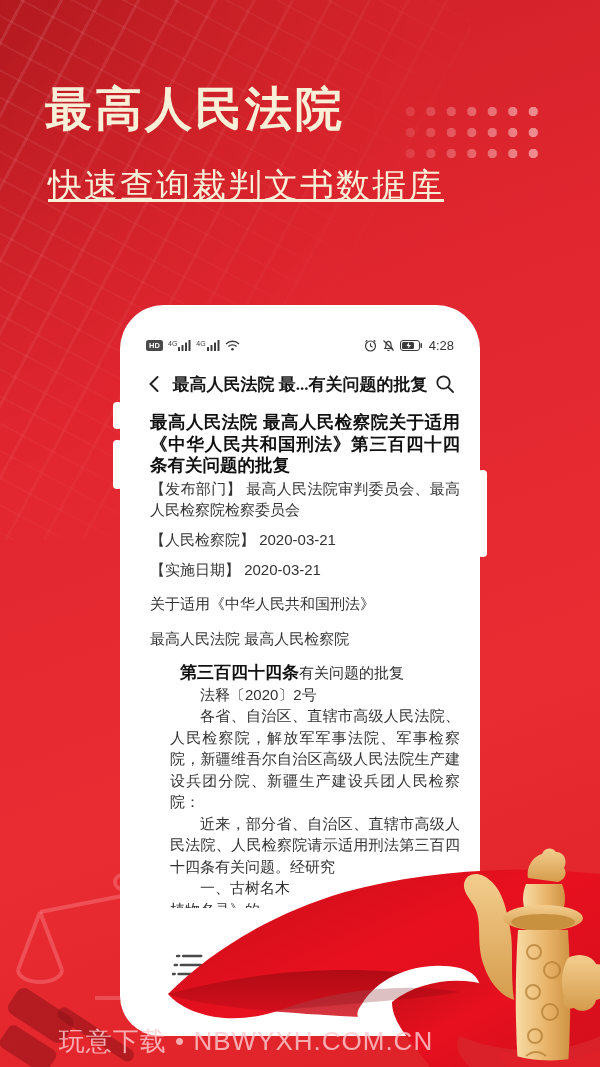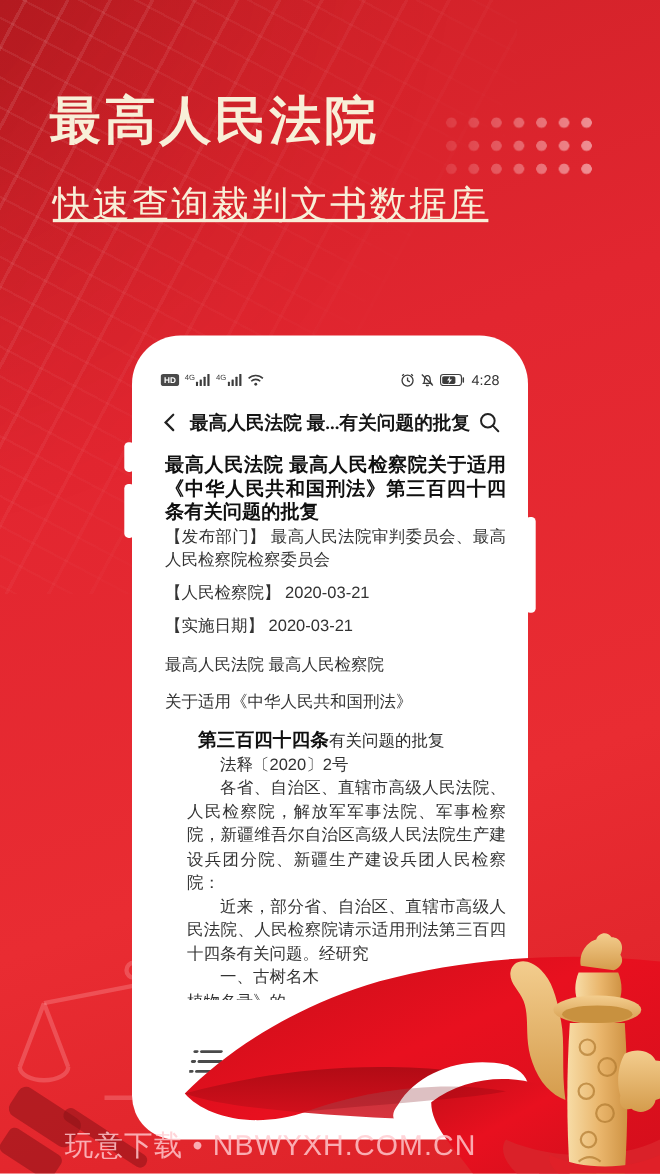--- a/index.html
+++ b/index.html
@@ -193,22 +193,22 @@
       </svg>
     </div>
 
     <div class="article">
       <div class="doc-title">最高人民法院 最高人民检察院关于适用《中华人民共和国刑法》第三百四十四条有关问题的批复</div>
 
       <p class="meta first"><span>【发布部门】</span> <span>最高人民法院审判委员会、最高人民检察院检察委员会</span></p>
       <p class="meta"><span>【人民检察院】</span> <span>2020-03-21</span></p>
       <p class="meta"><span>【实施日期】</span> <span>2020-03-21</span></p>
 
+      <p class="line-std subject">关于适用《中华人民共和国刑法》</p>
       <p class="line-std issuers">最高人民法院 最高人民检察院</p>
-      <p class="line-std subject">关于适用《中华人民共和国刑法》</p>
 
       <p class="article-head"><b>第三百四十四条</b><span>有关问题的批复</span></p>
       <p class="body-p">法释〔2020〕2号</p>
       <p class="body-p">各省、自治区、直辖市高级人民法院、人民检察院，解放军军事法院、军事检察院，新疆维吾尔自治区高级人民法院生产建设兵团分院、新疆生产建设兵团人民检察院：</p>
       <p class="body-p">近来，部分省、自治区、直辖市高级人民法院、人民检察院请示适用刑法第三百四十四条有关问题。经研究</p>
       <p class="body-p">一、古树名木</p>
       <div class="clip-line">
           <p class="body-p" style="text-indent:0">植物名录》的</p>
         </div>
     </div>

